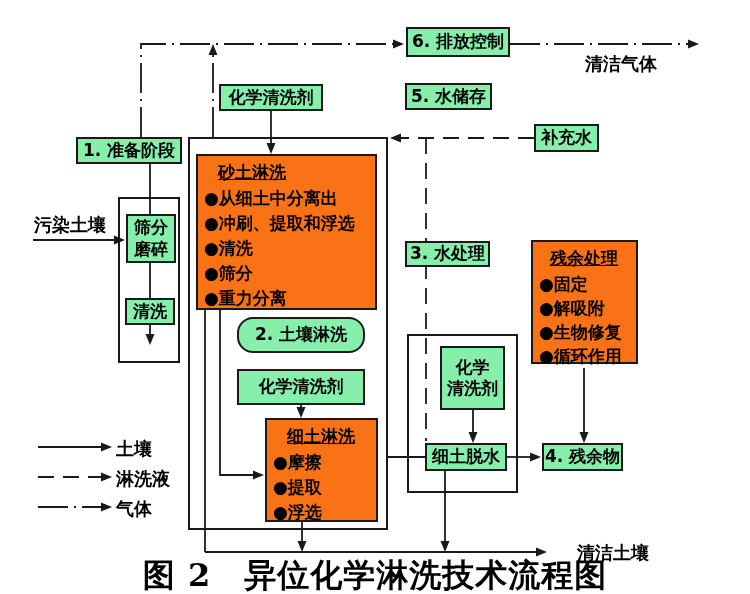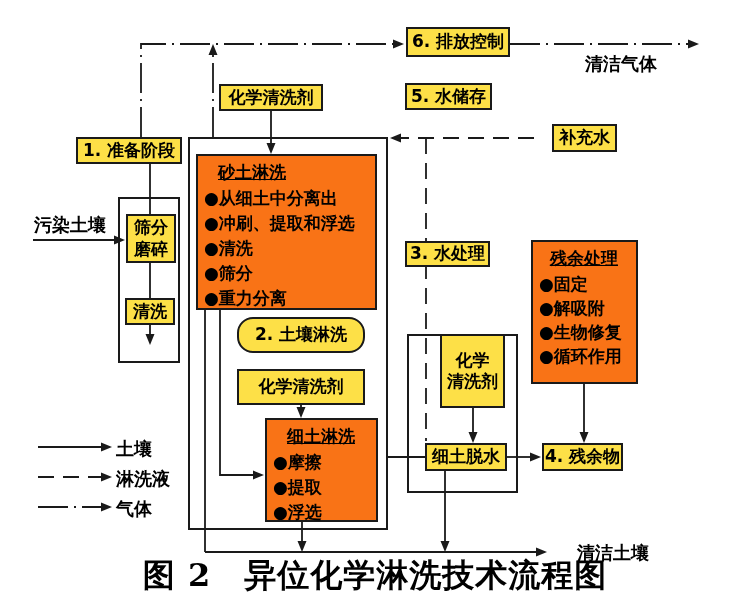--- a/index.html
+++ b/index.html
@@ -1,19 +1,19 @@
 <!DOCTYPE html>
 <html><head>
 <meta charset="utf-8">
 <style>
   html,body{margin:0;padding:0;background:#ffffff;}
   #canvas{position:relative;width:750px;height:594px;background:#ffffff;
           font-family:"DejaVu Sans",sans-serif;color:#000;overflow:hidden;}
   #wires{position:absolute;left:0;top:0;z-index:1;}
-  .box{position:absolute;border:2px solid #1a1a1a;background:#fde047;z-index:2;
+  .box{position:absolute;border:2px solid #1a1a1a;background:#86efac;z-index:2;
        display:flex;align-items:center;justify-content:center;
        font-size:17px;font-weight:bold;line-height:1.25;text-align:center;box-sizing:border-box;}
   .container{position:absolute;border:2px solid #1a1a1a;background:transparent;z-index:1;box-sizing:border-box;}
   .listbox{position:absolute;border:2px solid #1a1a1a;background:#f97316;z-index:2;
            font-size:17px;font-weight:bold;box-sizing:border-box;padding:3px 0 0 6px;}
   .listbox .ttl{text-decoration:underline;margin:2px 0 2px 14px;}
   .listbox .it{line-height:25px;white-space:nowrap;}
   .lbl{position:absolute;font-size:18px;font-weight:bold;z-index:2;white-space:nowrap;}
   .caption{position:absolute;left:0;top:554px;width:750px;text-align:center;z-index:2;
            font-family:"DejaVu Serif",serif;font-weight:bold;font-size:32px;letter-spacing:1px;}
@@ -156,32 +156,32 @@
     <div class="it">●提取</div>
     <div class="it">●浮选</div>
   </div>
 
   <div class="box" style="left:406px;top:27px;width:104px;height:30px;">6. 排放控制</div>
 
   <div class="box" style="left:405px;top:83px;width:87px;height:27px;">5. 水储存</div>
 
   <div class="box" style="left:405px;top:241px;width:85px;height:26px;">3. 水处理</div>
 
-  <div class="box" style="left:534px;top:124px;width:65px;height:28px;margin-left:18px;">补充水</div>
+  <div class="box" style="left:534px;top:124px;width:65px;height:28px;">补充水</div>
 
-  <div class="box" style="left:440px;top:334px;width:65px;height:74px;flex-direction:column;">
+  <div class="box" style="left:440px;top:346px;width:65px;height:64px;flex-direction:column;">
     <span>化学</span>
     <span>清洗剂</span>
   </div>
 
   <div class="box" style="left:425px;top:443px;width:82px;height:28px;">细土脱水</div>
 
   <div class="box" style="left:542px;top:443px;width:81px;height:28px;">4. 残余物</div>
 
-  <div class="listbox" style="left:531px;top:240px;width:107px;height:144px;">
+  <div class="listbox" style="left:531px;top:240px;width:107px;height:124px;">
     <div class="ttl" style="margin-left:11px;">残余处理</div>
     <div class="it" style="line-height:24px;">●固定</div>
     <div class="it" style="line-height:24px;">●解吸附</div>
     <div class="it" style="line-height:24px;">●生物修复</div>
     <div class="it" style="line-height:24px;">●循环作用</div>
   </div>
 
   <div class="lbl" style="left:34px;top:213px;">污染土壤</div>
   <div class="lbl" style="left:585px;top:52px;">清洁气体</div>
   <div class="lbl" style="left:577px;top:541px;">清洁土壤</div>

